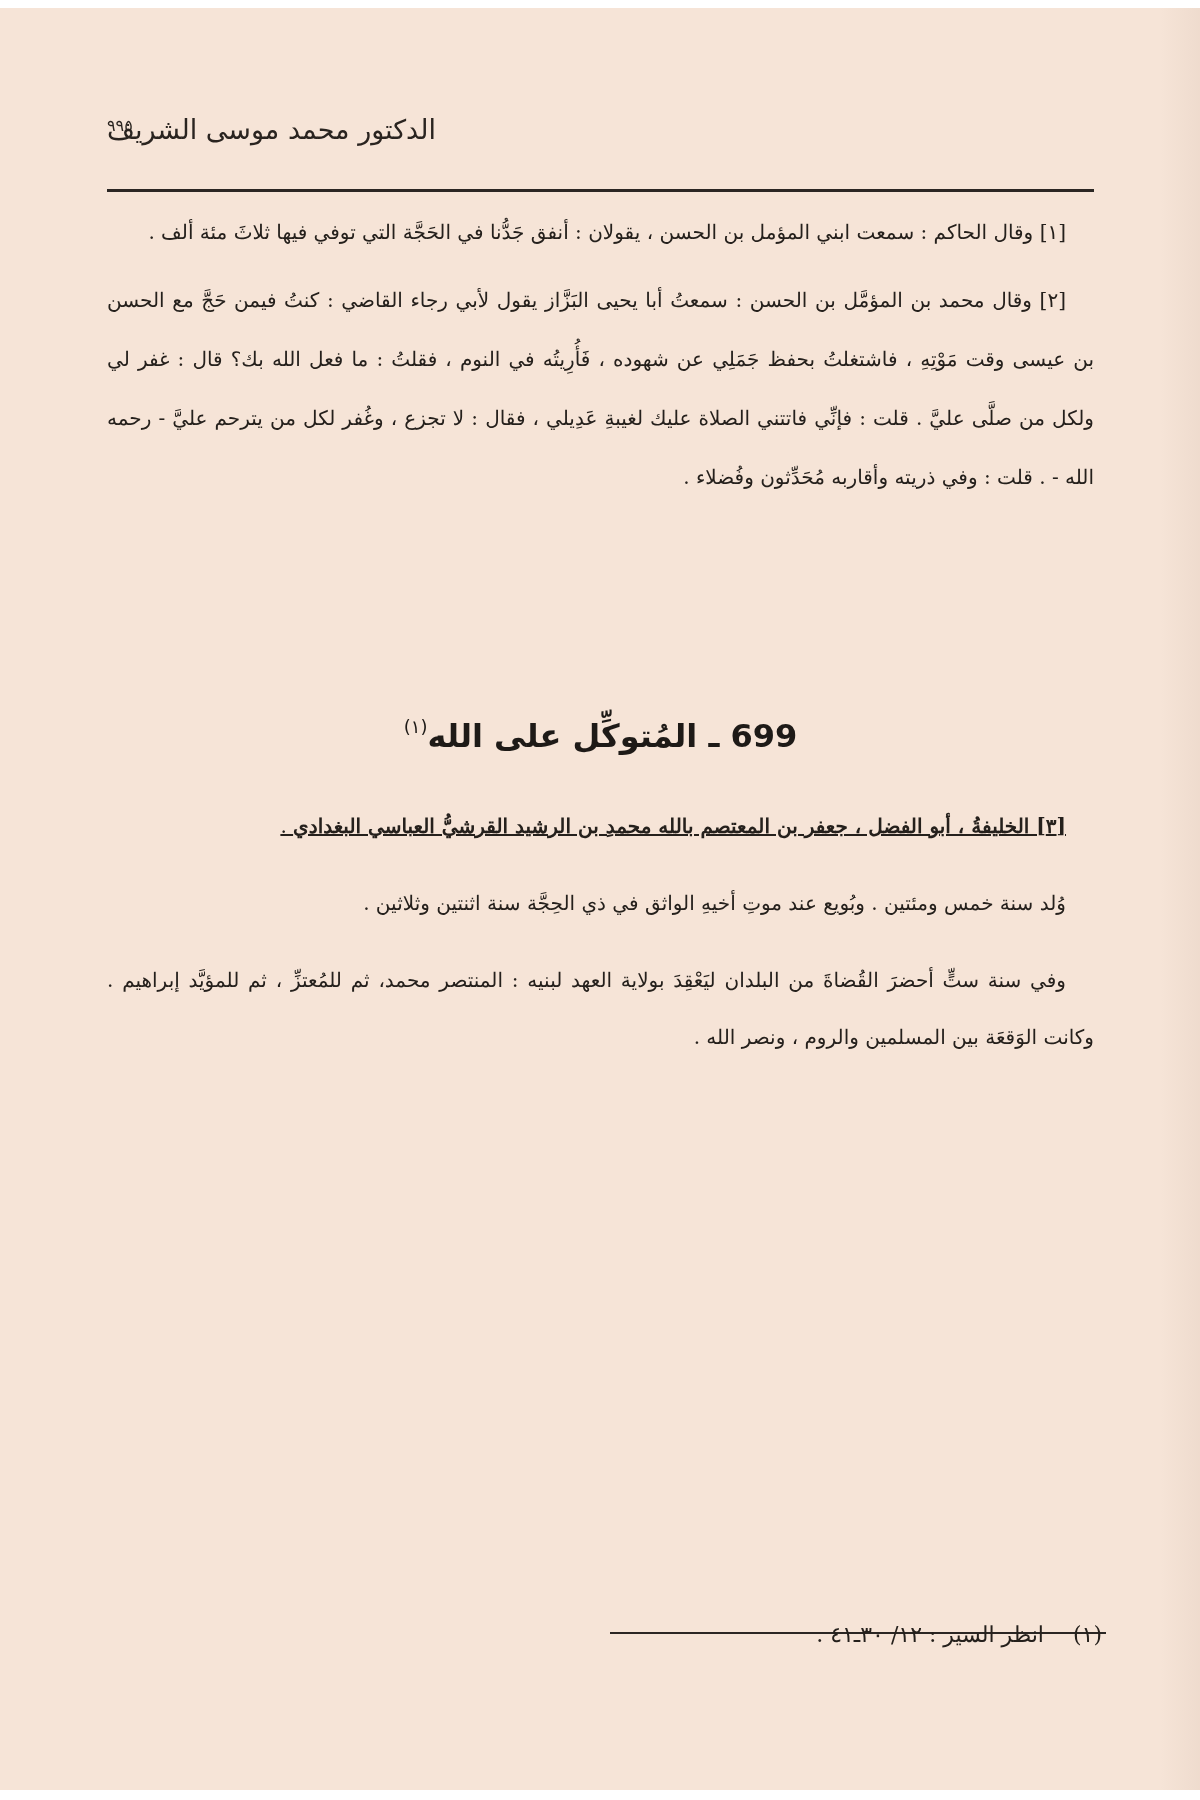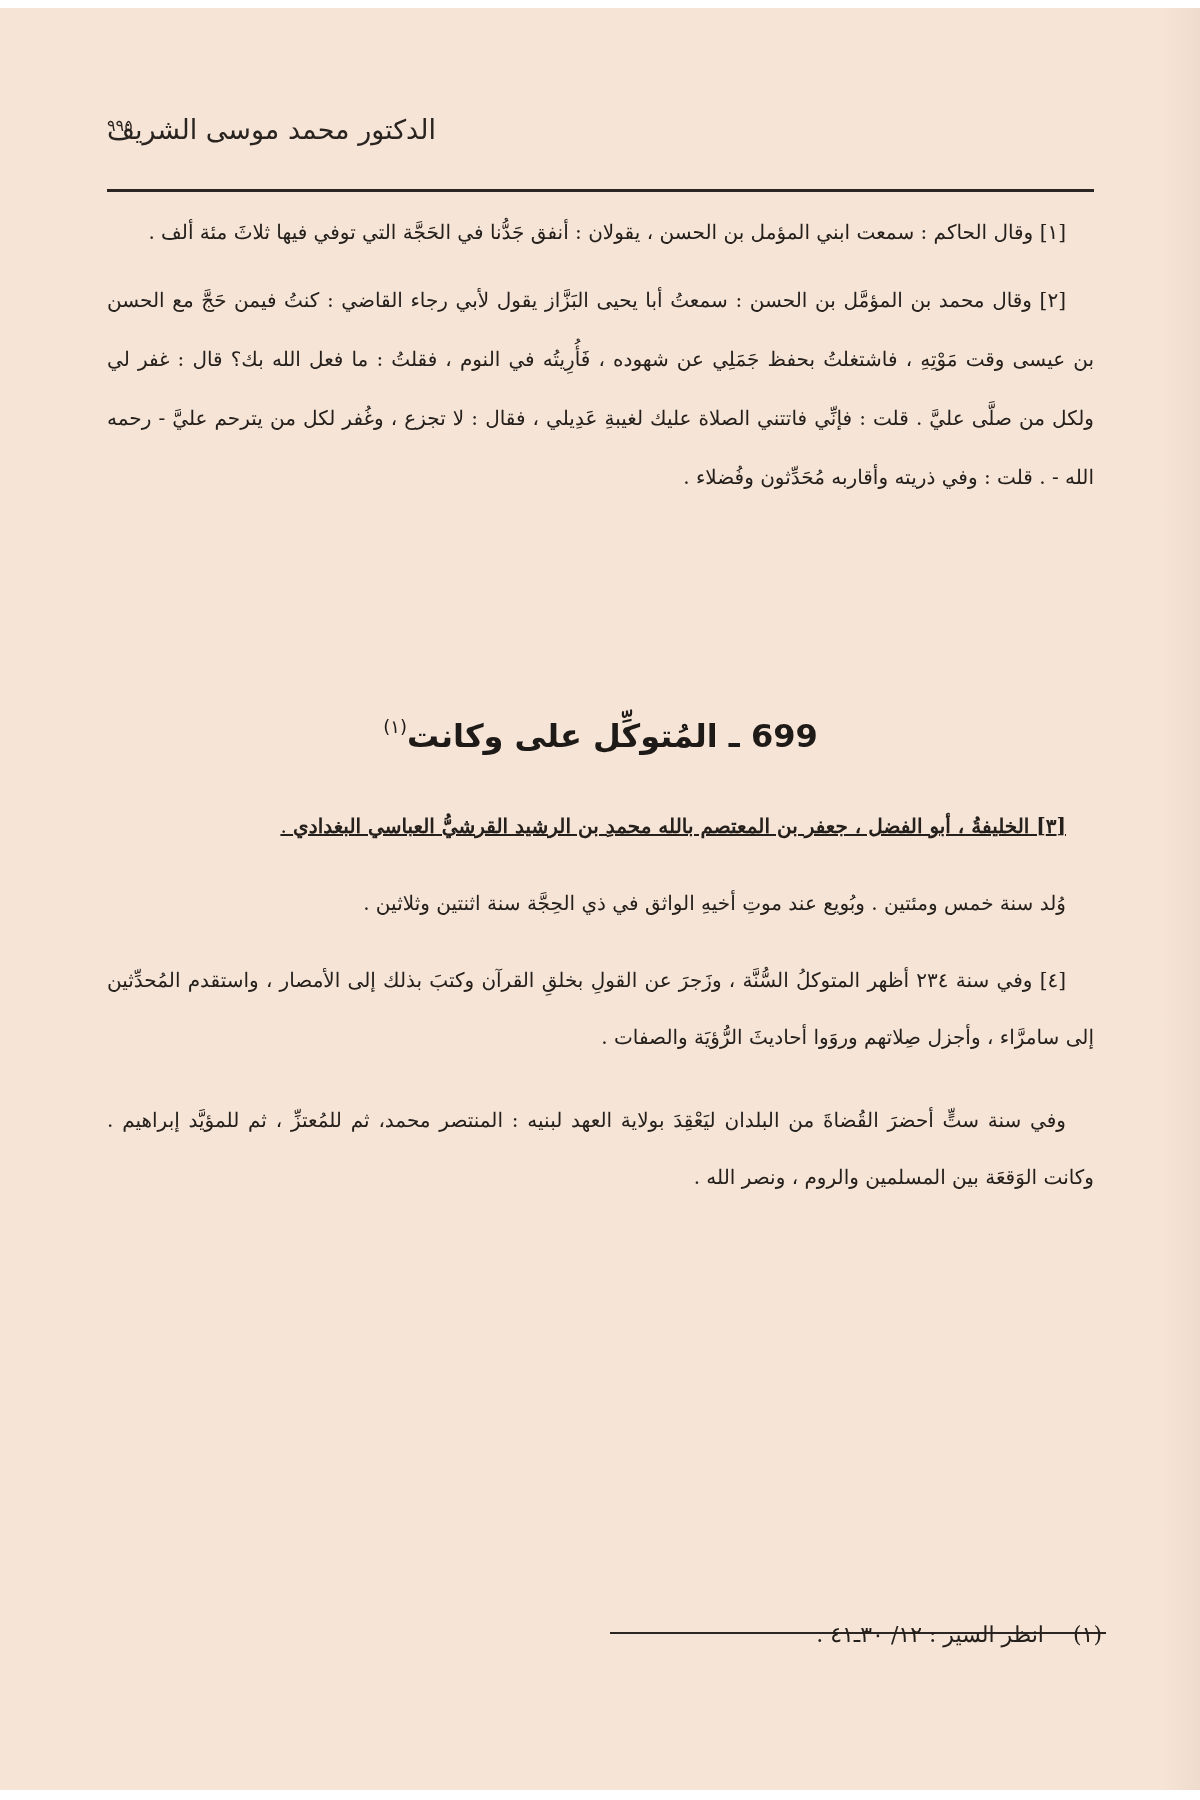--- a/index.html
+++ b/index.html
@@ -72,27 +72,26 @@
   <div class="rule-top"></div>
 
   <div class="body-text" style="top:196px;">
     <p class="para" style="margin-bottom:10px;">[١] وقال الحاكم : سمعت ابني المؤمل بن الحسن ، يقولان : أنفق جَدُّنا في الحَجَّة التي توفي فيها ثلاثَ مئة ألف .</p>
     <p class="para" style="line-height:59px;">[٢] وقال محمد بن المؤمَّل بن الحسن : سمعتُ أبا يحيى البَزَّاز يقول لأبي رجاء القاضي : كنتُ فيمن حَجَّ مع الحسن بن عيسى وقت مَوْتِهِ ، فاشتغلتُ بحفظ جَمَلِي عن شهوده ، فَأُرِيتُه في النوم ، فقلتُ : ما فعل الله بك؟ قال : غفر لي ولكل من صلَّى عليَّ . قلت : فإنِّي فاتتني الصلاة عليك لغيبةِ عَدِيلي ، فقال : لا تجزع ، وغُفر لكل من يترحم عليَّ - رحمه الله - . قلت : وفي ذريته وأقاربه مُحَدِّثون وفُضلاء .</p>
   </div>
 
   <div class="section-title">
     <span>699</span>
     <span>ـ</span>
-    <span>المُتوكِّل على وكانت</span><sup>(١)</sup>
+    <span>المُتوكِّل على الله</span><sup>(١)</sup>
   </div>
 
   <div class="body-text" style="top:790px;">
     <p class="para" style="margin-bottom:20px;text-decoration:underline;"><span class="bold">[٣] الخليفةُ ، أبو الفضل ، جعفر بن المعتصم بالله محمدِ بن الرشيد القرشيُّ العباسي البغدادي</span><span> .</span></p>
     <p class="para" style="margin-bottom:20px;">وُلد سنة خمس ومئتين . وبُويع عند موتِ أخيهِ الواثق في ذي الحِجَّة سنة اثنتين وثلاثين .</p>
-    <p class="para" style="margin-bottom:26px;">[٤] وفي سنة ٢٣٤ أظهر المتوكلُ السُّنَّة ، وزَجرَ عن القولِ بخلقِ القرآن وكتبَ بذلك إلى الأمصار ، واستقدم المُحدِّثين إلى سامرَّاء ، وأجزل صِلاتهم وروَوا أحاديثَ الرُّؤيَة والصفات .</p>
     <p class="para">وفي سنة ستٍّ أحضرَ القُضاةَ من البلدان ليَعْقِدَ بولاية العهد لبنيه : المنتصر محمد، ثم للمُعتزِّ ، ثم للمؤيَّد إبراهيم . وكانت الوَقعَة بين المسلمين والروم ، ونصر الله .</p>
   </div>
 
   <div class="rule-foot"></div>
 
   <div class="footnote">
     <span class="fn-num">(١)</span>
     <span>انظر السير : ١٢/ ٣٠ـ٤١ .</span>
   </div>
 

